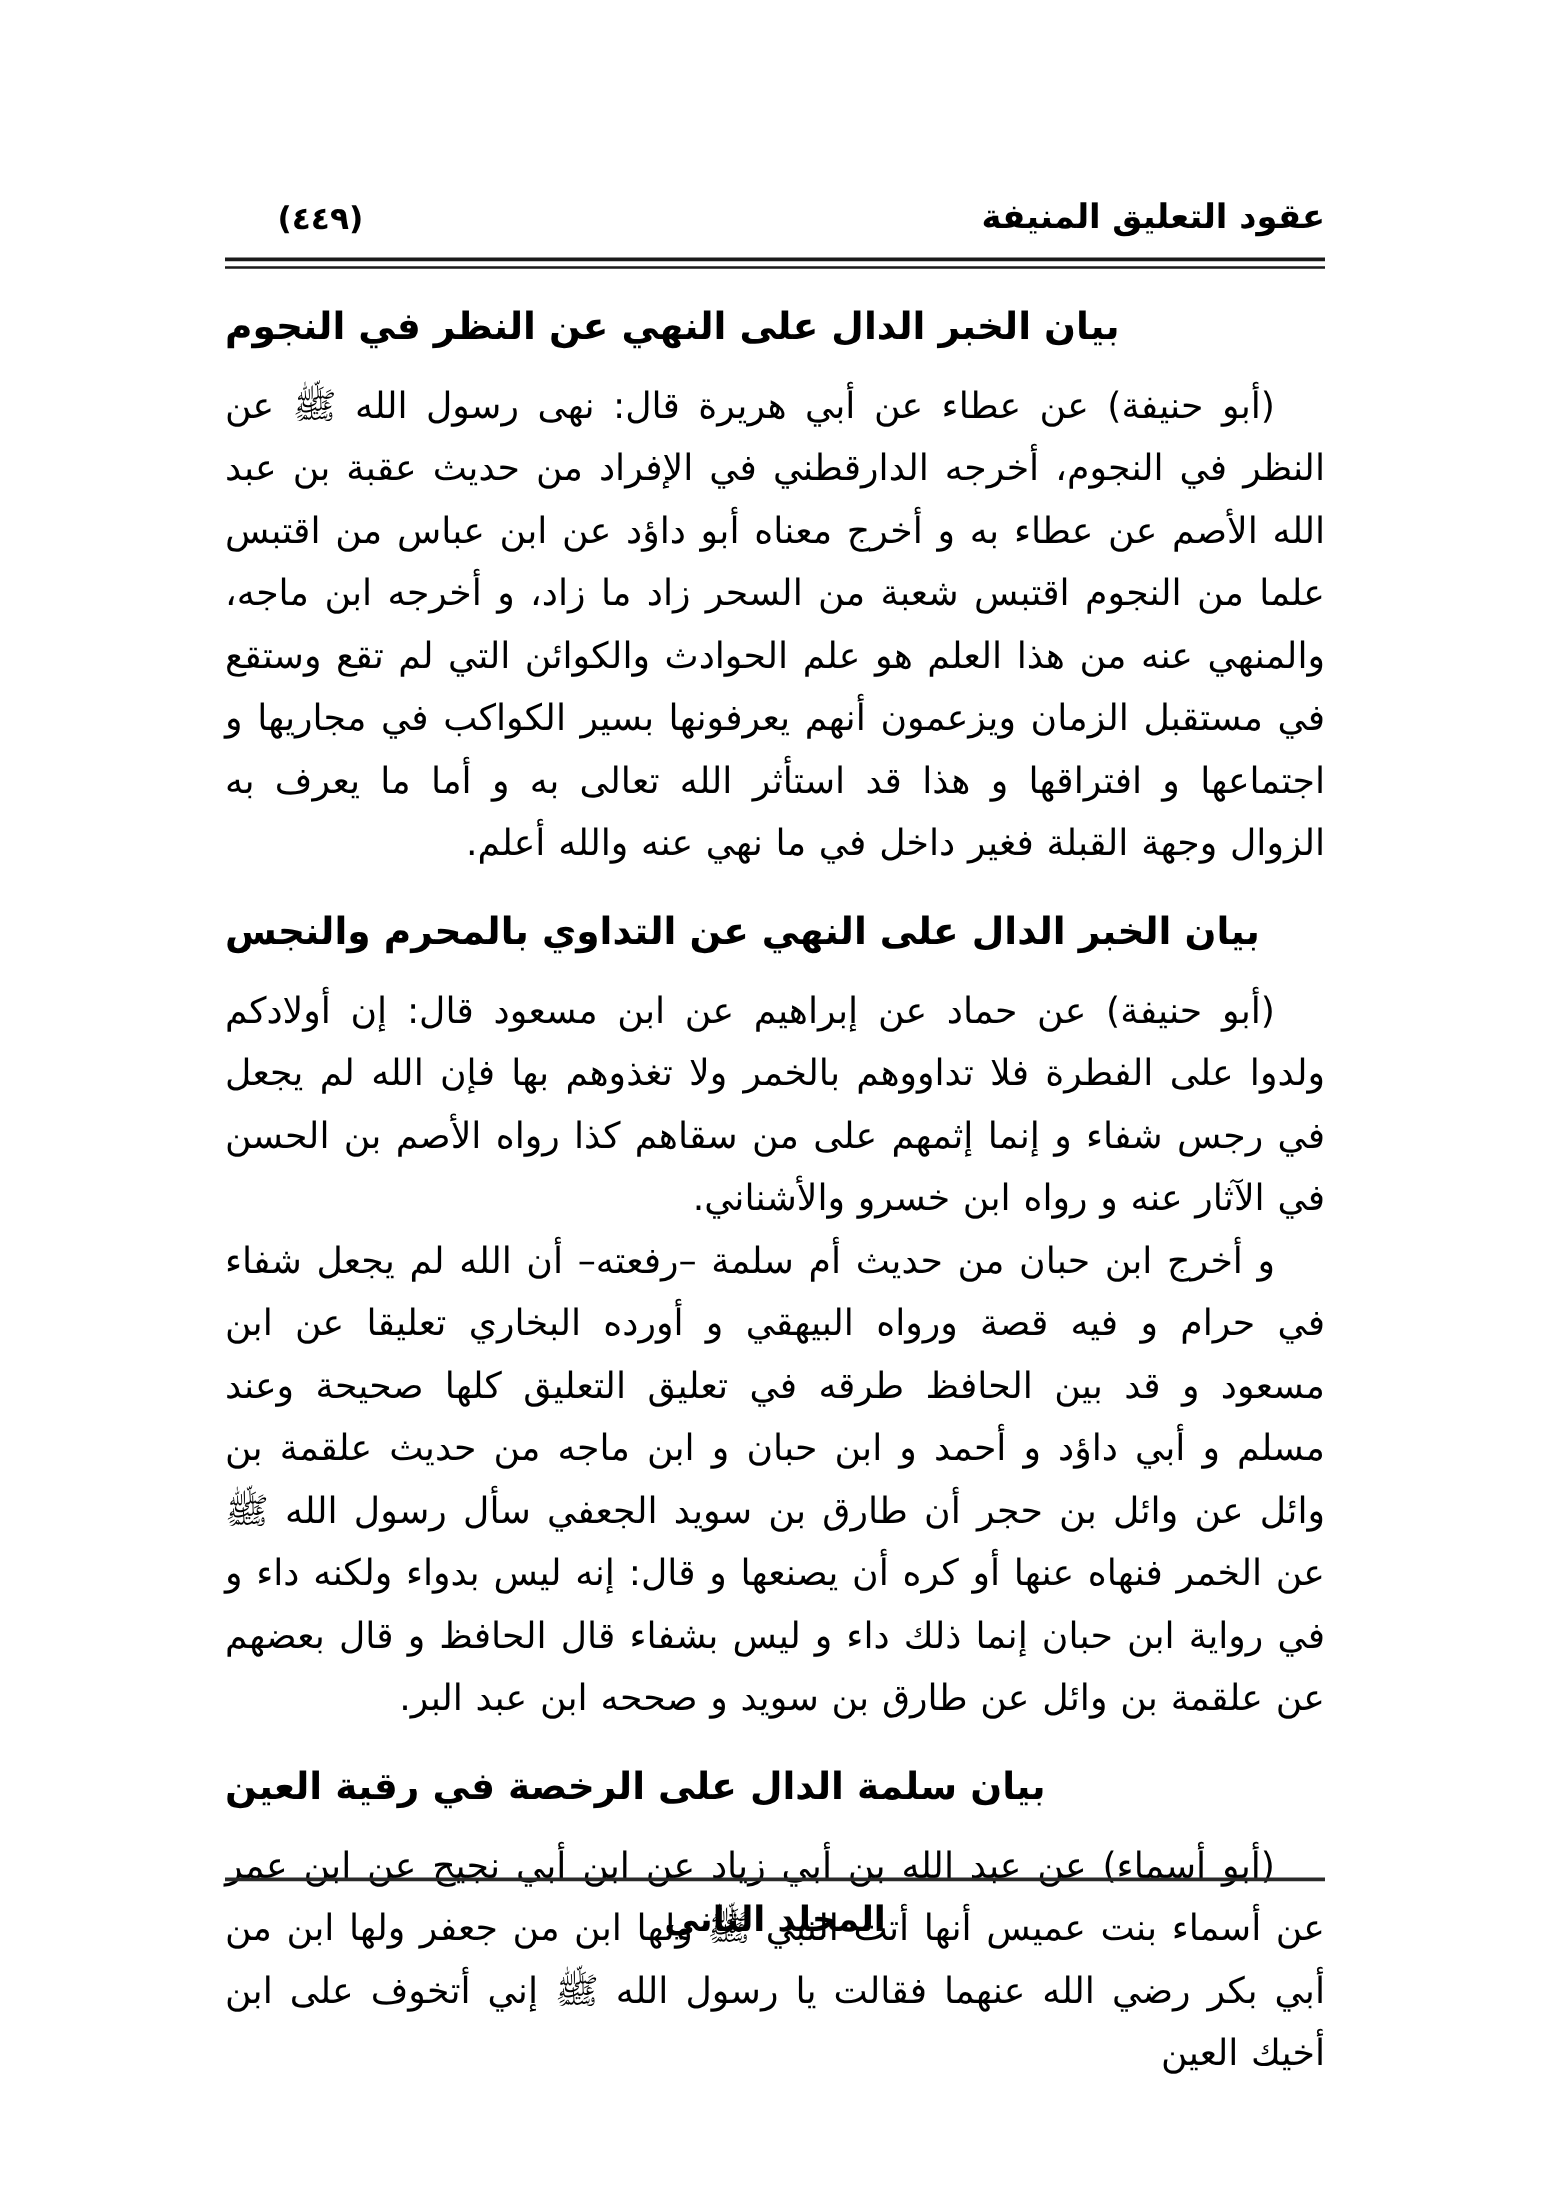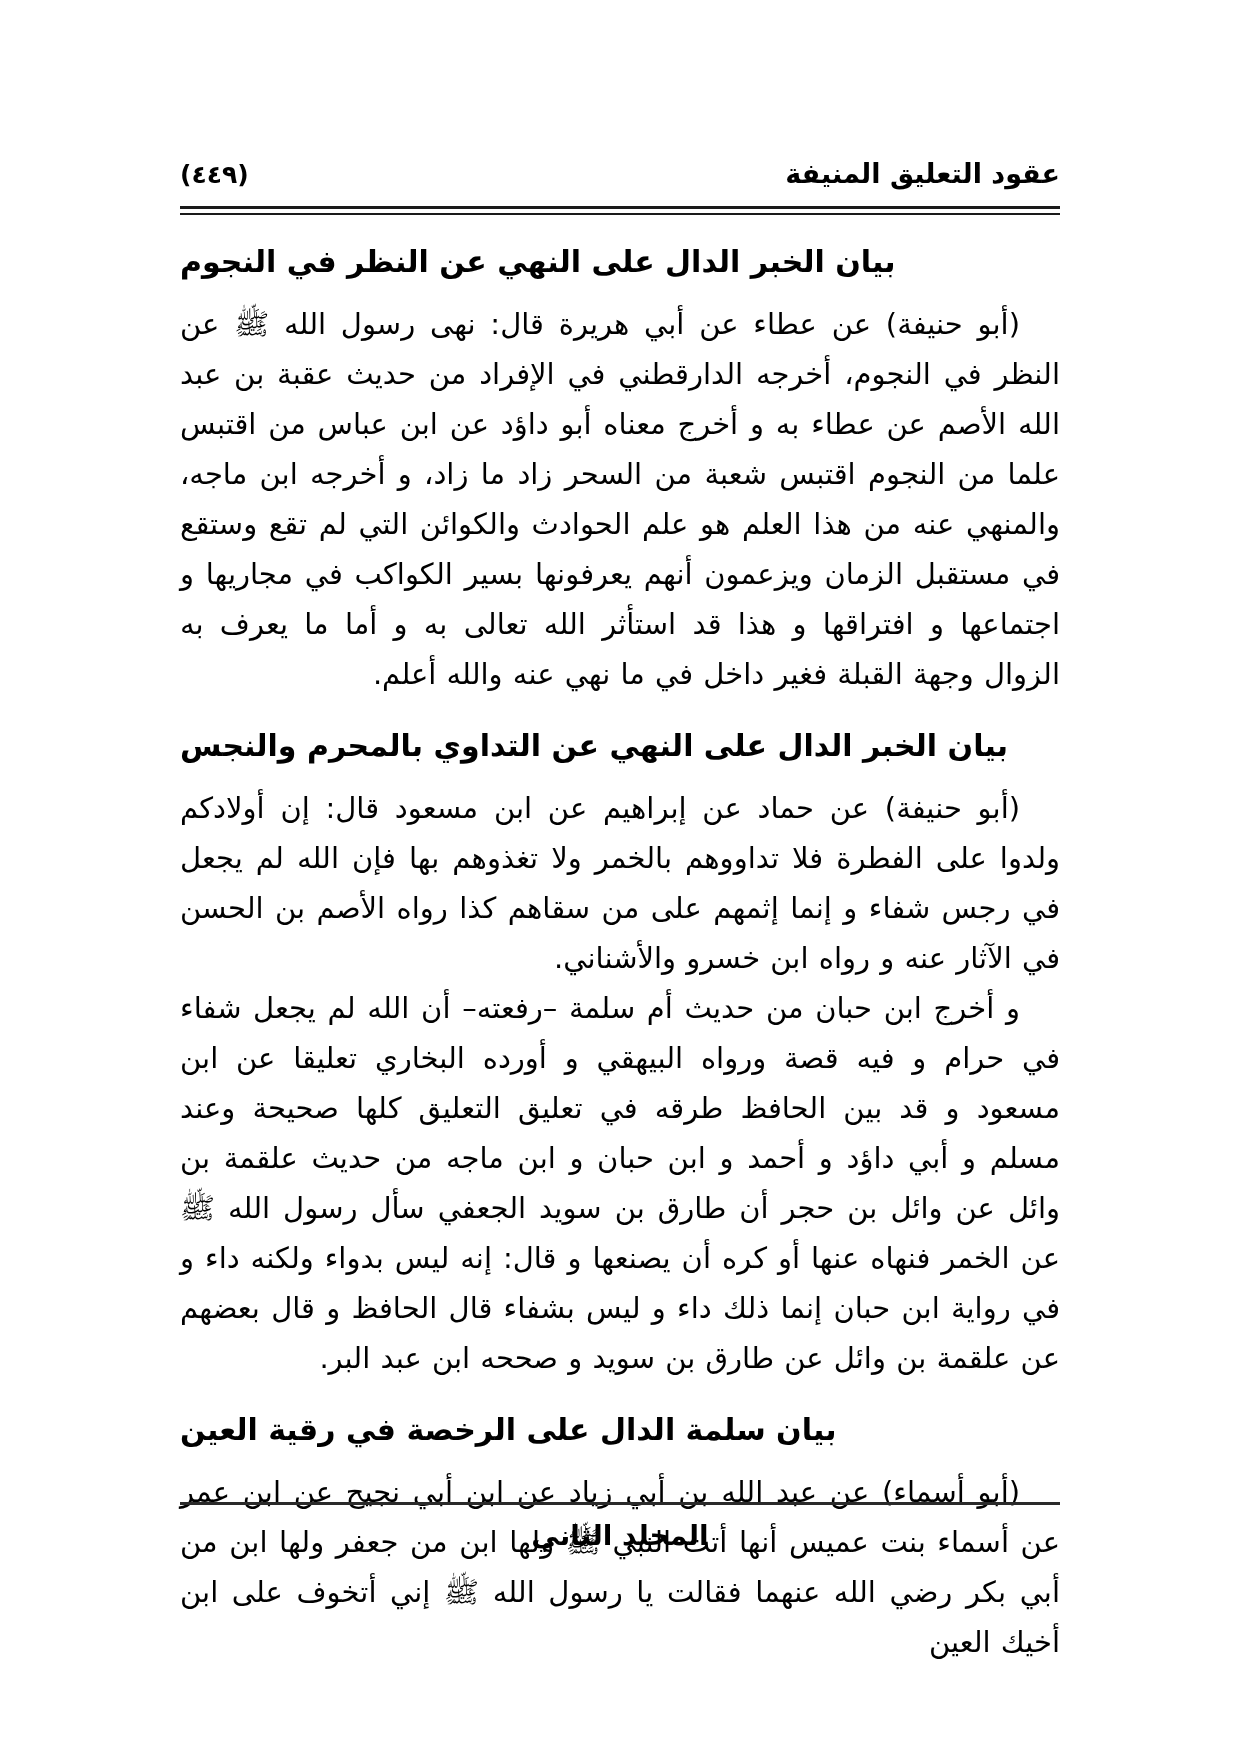--- a/index.html
+++ b/index.html
@@ -22,21 +22,21 @@
   }
   .header-row {
     display: flex;
     justify-content: space-between;
     align-items: flex-end;
     font-weight: bold;
     font-size: 27px;
     line-height: 1.2;
   }
   .book-title { letter-spacing: 0; }
-  .page-number { font-size: 25px; font-weight: bold; }
+  .page-number { font-size: 25px; font-weight: bold; margin-left: 42px; }
   .header-rule {
     margin-top: 16px;
     height: 4px;
     border-top: 3px solid #1a1a1a;
     border-bottom: 2px solid #1a1a1a;
   }
   .section-heading {
     text-align: left;
     font-weight: bold;
     font-size: 30px;

